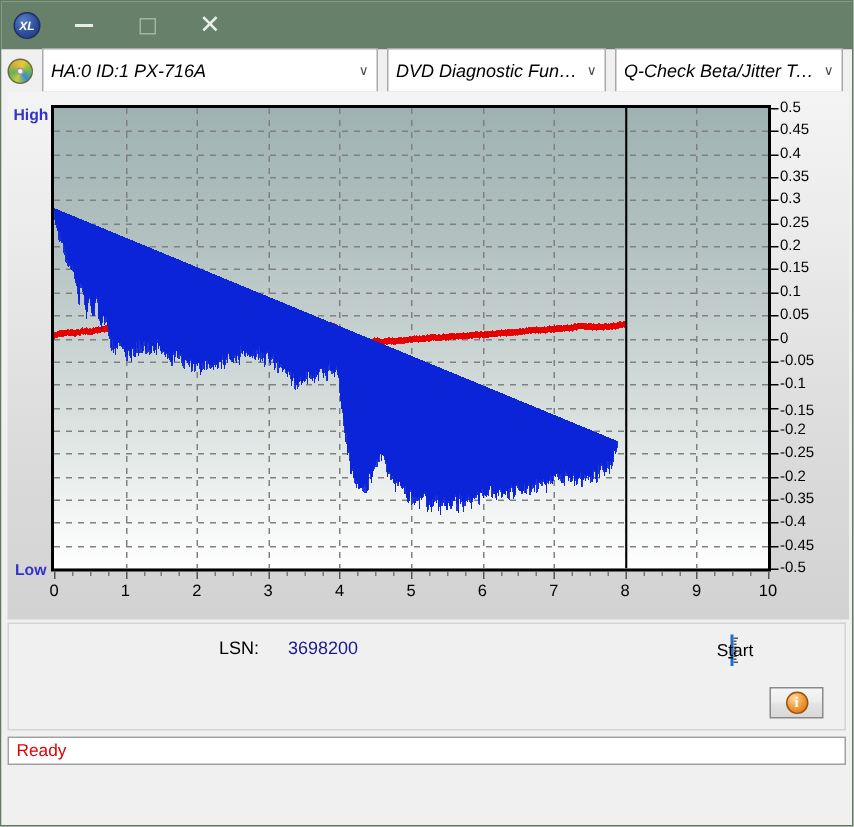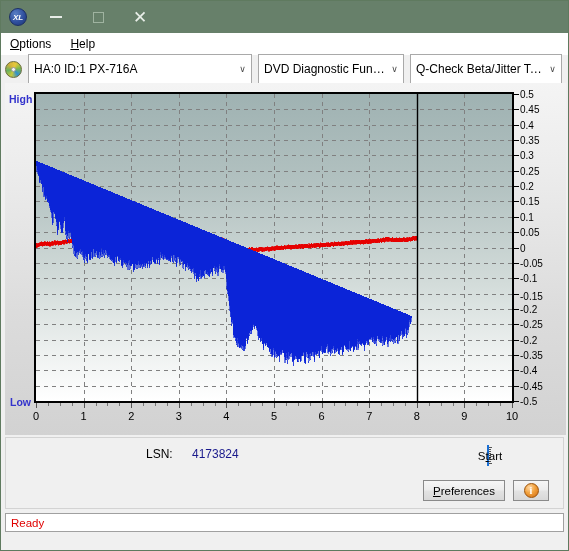--- a/index.html
+++ b/index.html
@@ -71,21 +71,21 @@
     content:"";position:absolute;left:50%;top:50%;
     width:5px;height:5px;margin:-2.5px 0 0 -2.5px;
     border-radius:50%;background:#f4f4f4;border:1px solid #999;box-sizing:border-box;
   }
   .sel{
     height:30px;box-sizing:border-box;
     border:1px solid #a9a9a9;background:#ffffff;
     display:flex;align-items:center;
     font-size:12px;color:#000;
     padding-left:5px;position:relative;
-    white-space:nowrap;overflow:hidden;
+    white-space:nowrap;overflow:hidden;font-style:italic;
   }
   .sel .lbl{flex:1 1 auto;overflow:hidden;text-overflow:ellipsis;}
   .sel .chev{
     width:17px;flex:0 0 auto;display:flex;align-items:center;justify-content:center;
     color:#4a4a4a;font-size:9px;
   }
   .sel.drive{width:224px;}
   .sel.func{width:146px;}
   .sel.test{width:152px;}
   
@@ -187,24 +187,20 @@
         </div>
       <div class="winbtn max">
           <span></span>
         </div>
       <div class="winbtn close">
           <span>✕</span>
         </div>
     </div>
   </div>
 
-  <div class="menubar">
-    <div class="menu-item"><u>O</u><span>ptions</span></div>
-    <div class="menu-item"><u>H</u><span>elp</span></div>
-  </div>
 
   <div class="toolbar">
     <div class="disc-icon"></div>
     <div class="sel drive">
       <span class="lbl">HA:0 ID:1  PX-716A</span>
       <span class="chev">∨</span>
     </div>
     <div class="sel func">
       <span class="lbl">DVD Diagnostic Functions</span>
       <span class="chev">∨</span>
@@ -354,31 +350,28 @@
           <div style="position: absolute; width: 1px; background: rgb(119, 119, 119); height: 3px; left: 471px; top: 320px;"></div>
           <div style="position: absolute; width: 1px; background: rgb(119, 119, 119); height: 3px; left: 483px; top: 320px;"></div>
           <div style="position: absolute; width: 1px; background: rgb(119, 119, 119); height: 3px; left: 495px; top: 320px;"></div>
         </div>
     </div>
 
     <div class="controls">
 
 
       <div class="lsn-label">LSN:</div>
-      <div class="lsn-value">4173824</div>
+      <div class="lsn-value">3698200</div>
 
       <div class="btn btn-start">
         <span class="inner">
           <span>S<u>t</u>art</span>
         </span>
       </div>
 
-      <div class="btn btn-pref">
-        <span><u>P</u>references</span>
-      </div>
 
       <div class="btn btn-info">
         <span class="info-glyph">i</span>
       </div>
     </div>
 
     <div class="statusbar">
       <span class="status-text">Ready</span>
     </div>
   </div>

